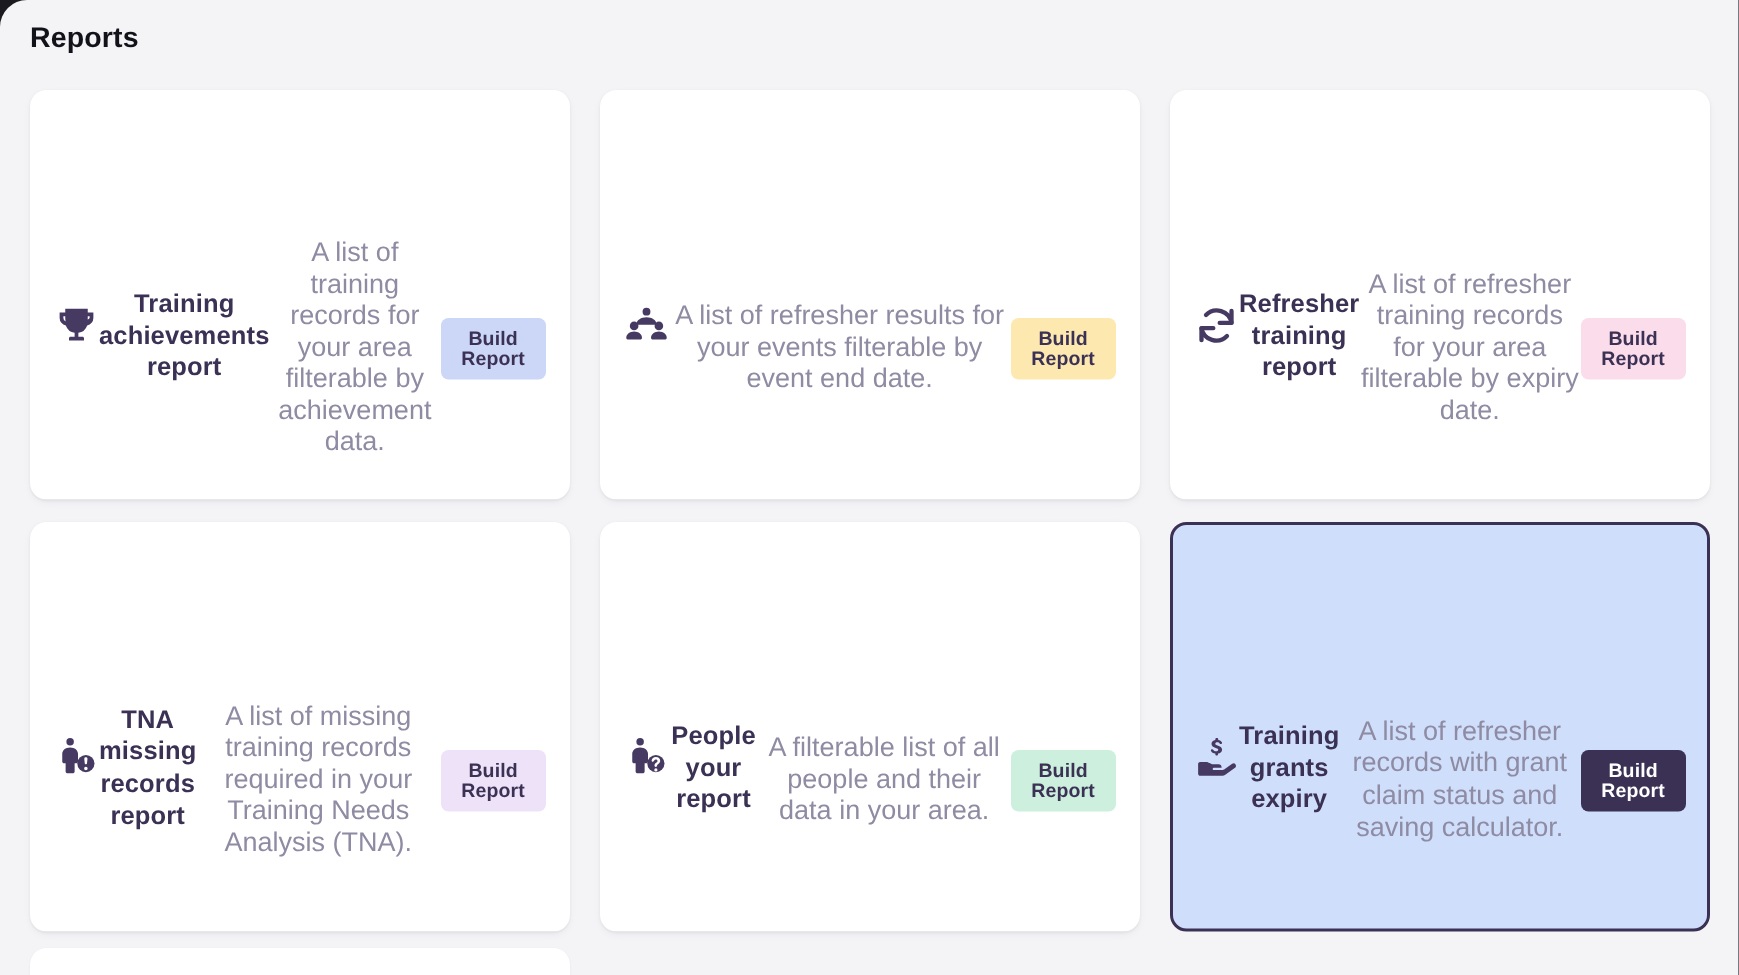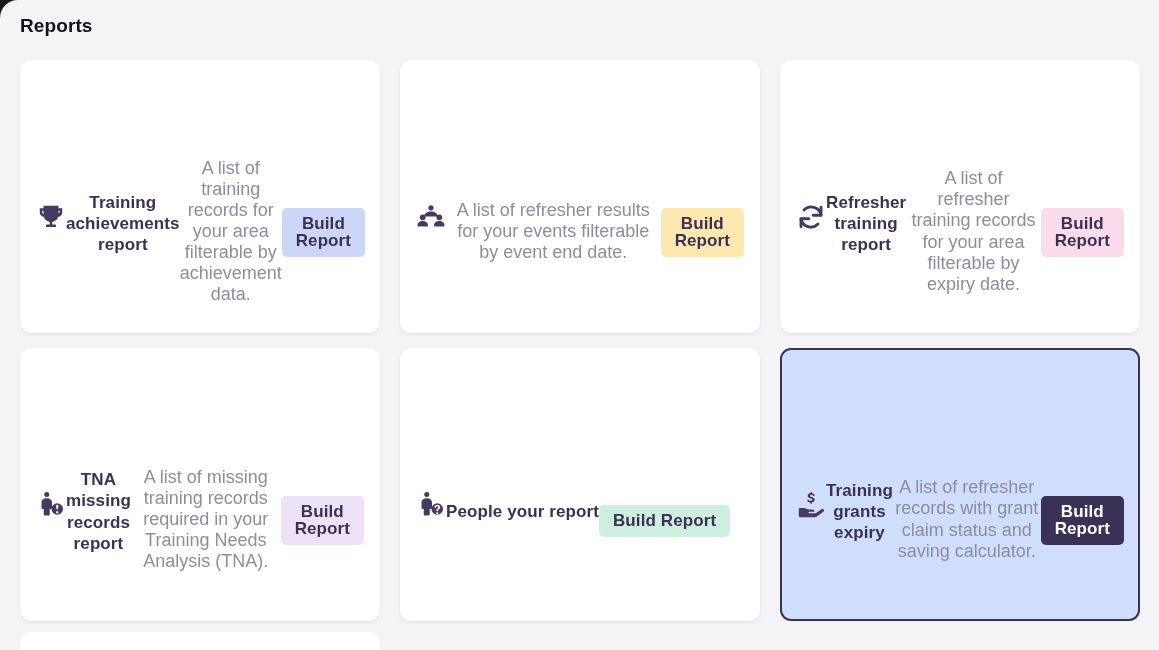--- a/index.html
+++ b/index.html
@@ -89,21 +89,21 @@
     max-width: 322px;
     font-weight: 400;
   }
 
   .build-btn {
     margin-top: 18px;
     border: none;
     border-radius: 5px;
     padding: 7px 14px 8px 14px;
     font-family: "Liberation Sans", sans-serif;
-    font-size: 17px;
+    font-size: 13px;
     font-weight: 700;
     color: #3b3154;
     cursor: pointer;
     letter-spacing: 0.1px;
     line-height: 1;
   }
 
   .btn-blue   { background: #ccd6f7; }
   .btn-yellow { background: #fde9b0; }
   .btn-pink   { background: #fbdceb; }
@@ -195,20 +195,21 @@
     <div class="card">
       <div class="card-icon">
         <svg width="30" height="30" viewBox="0 0 24 24" fill="currentColor" aria-hidden="true">
           <circle cx="8.6" cy="3.6" r="2"></circle>
           <path d="M8.6 6.6c-2.5 0-4.2 1.5-4.2 3.4v4.1c0 .6.45 1 1.05 1h.75v4.3c0 .6.45 1 1.05 1h2.7c.6 0 1.05-.4 1.05-1v-4.3h.75c.6 0 1.05-.4 1.05-1V10c0-1.9-1.7-3.4-4.2-3.4z"></path>
           <circle cx="17" cy="15.2" r="4.6"></circle>
           <path d="M17 11.7c-1.25 0-2.1.75-2.25 1.75-.05.4.25.75.65.75.35 0 .6-.25.7-.55.15-.4.45-.6.9-.6.5 0 .85.3.85.75 0 .4-.2.6-.7.95-.6.4-.9.8-.9 1.45v.1c0 .4.3.7.7.7s.7-.3.7-.7c0-.35.15-.55.65-.9.65-.45 1-.9 1-1.7 0-1.15-.95-2-2.3-2zm0 6.05a.85.85 0 1 0 0 1.7.85.85 0 0 0 0-1.7z" fill="#ffffff"></path>
         </svg>
       </div>
       <div class="card-title">People your report</div>
+      <div class="card-desc">A filterable list of all people and their data in your area.</div>
       <button class="build-btn btn-green">Build Report</button>
     </div>
 
     <div class="card selected">
       <div class="card-icon">
         <svg width="30" height="30" viewBox="0 0 24 24" fill="currentColor" aria-hidden="true">
           <path d="M12.1 1.6c-.4 0-.72.3-.72.68v.38c-1.2.16-2.05.96-2.05 2.03 0 1.2.96 1.82 2.3 2.2 1 .28 1.3.55 1.3 1 0 .47-.45.8-1.15.8-.72 0-1.2-.27-1.45-.72-.2-.33-.5-.5-.85-.38-.42.14-.58.56-.4.92.38.76 1.1 1.25 2.3 1.4v.4c0 .38.32.68.72.68s.72-.3.72-.68v-.4c1.3-.17 2.15-1 2.15-2.1 0-1.25-.95-1.85-2.42-2.27-.95-.27-1.18-.52-1.18-.92 0-.42.4-.73 1.05-.73.6 0 1.02.22 1.27.62.2.3.52.44.85.3.4-.16.53-.58.33-.92-.37-.64-1-1.05-1.95-1.2V2.28c0-.38-.32-.68-.72-.68z"></path>
           <path d="M2.2 15.5c0-.6.5-1.1 1.1-1.1h3.35c.3 0 .6.07.87.2l2.1 1h3.5c.9 0 1.6.7 1.6 1.55 0 .1 0 .2-.03.3h-4.1a.62.62 0 1 0 0 1.25h4.62c.3 0 .6-.1.85-.27l4.3-3.05a1.3 1.3 0 0 1 1.8.3c.42.58.3 1.38-.28 1.8l-5.2 3.75c-.45.32-1 .5-1.57.5H3.3c-.6 0-1.1-.5-1.1-1.1v-5.13z"></path>
         </svg>
       </div>

